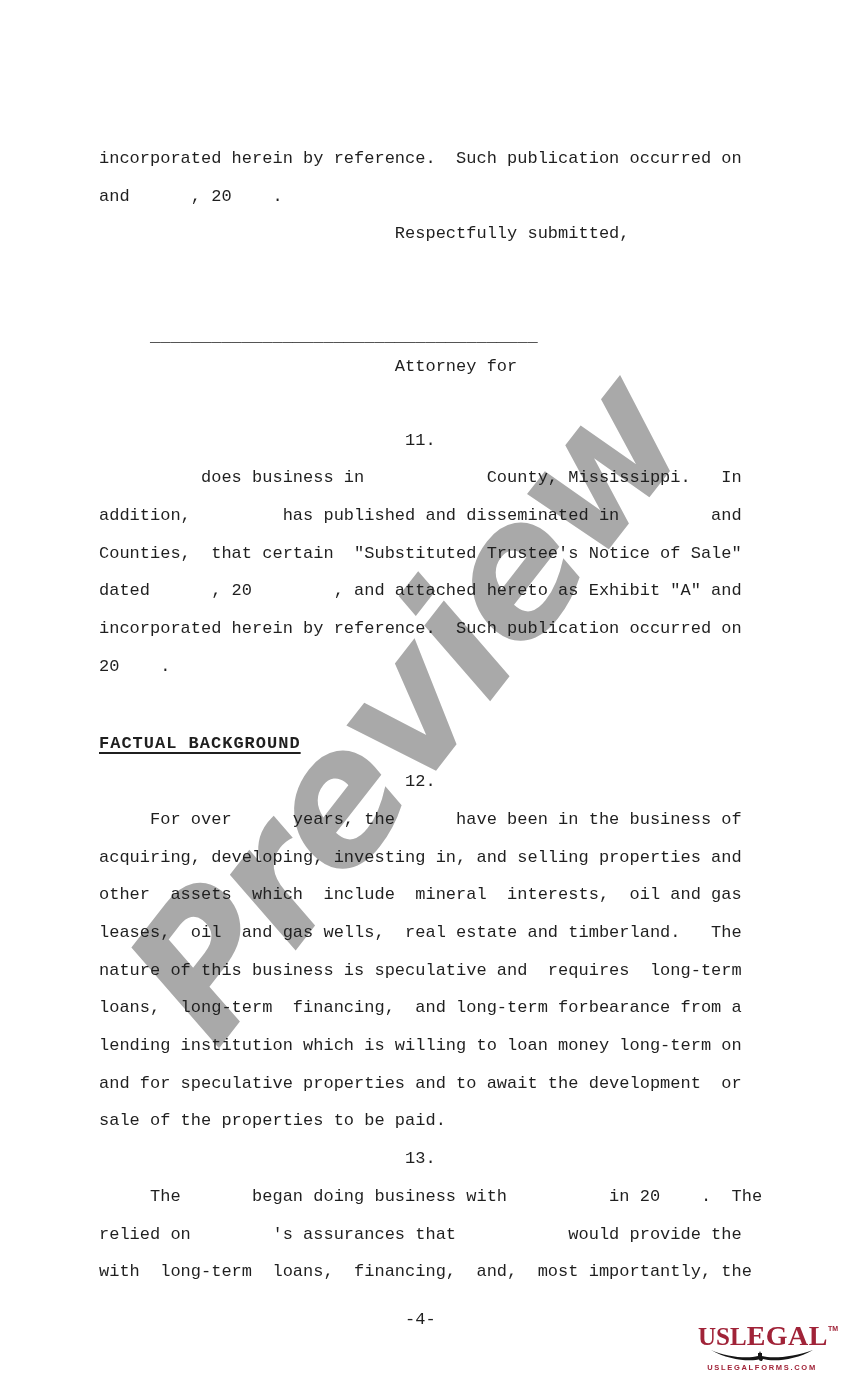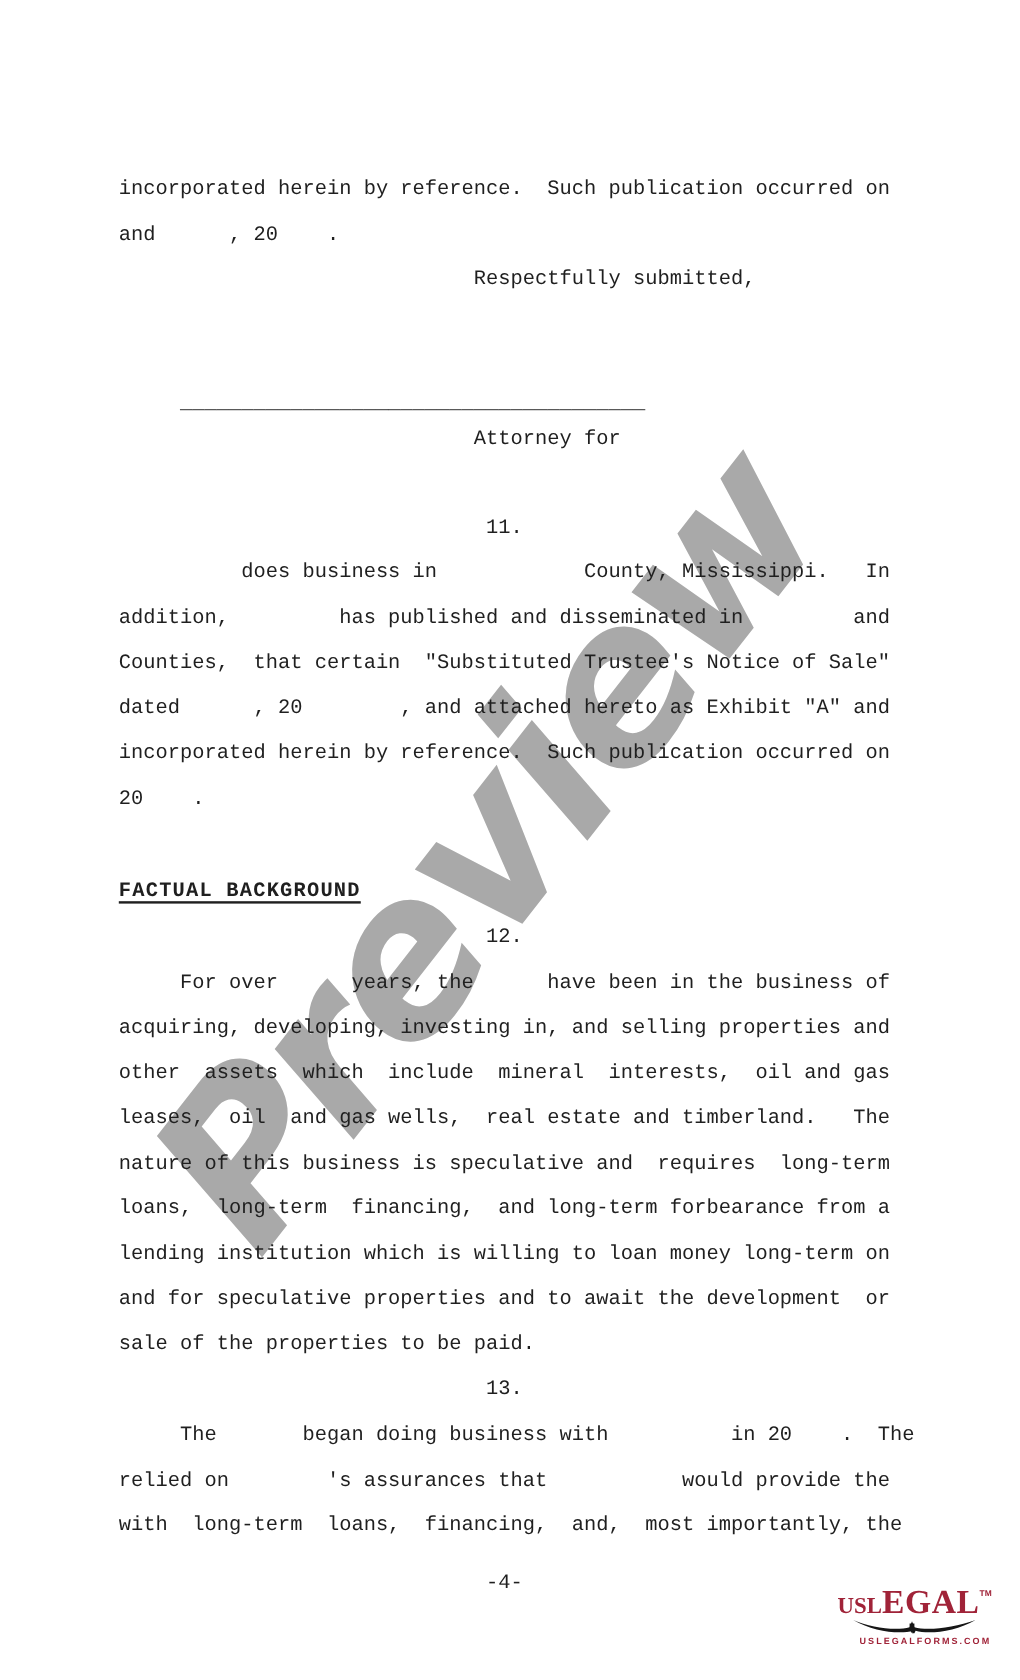--- a/index.html
+++ b/index.html
@@ -34,29 +34,29 @@
   
   .logo {
     position:absolute; left:698px; top:1322px; width:128px; z-index:2;
     text-align:center; line-height:1;
   }
   .brand {
     color:var(--brand-red,#a02338);
     font-family:"Liberation Serif","DejaVu Serif",serif;
     font-weight:700; white-space:nowrap; line-height:1;
   }
-  .brand .b1 { font-size:19px; }
+  .brand .b1 { font-size:25px; }
   .brand .b2 { font-size:28px; letter-spacing:0.5px; }
   .brand .tm { font-size:7px; vertical-align:14px; font-family:"Liberation Sans",sans-serif; }
   .wings { display:block; margin:0 auto; margin-top:-1px; }
   .site {
     color:var(--brand-red,#a02338);
     font-family:"Liberation Sans","DejaVu Sans",sans-serif;
     font-weight:bold; font-size:7.5px; letter-spacing:1.7px;
-    margin-top:2px; white-space:nowrap;text-align:right;
+    margin-top:2px; white-space:nowrap;
   }
 </style>
 </head>
 <body>
 
 <div class="page">
 
   <div class="watermark">Preview</div>
 
   <div class="doc"><div class="line">incorporated herein by reference.  Such publication occurred on</div><div class="line">and      , 20    .</div><div class="line">                             Respectfully submitted,</div><div class="line" style="margin-top: 65px;">     ______________________________________</div><div class="line" style="margin-top: -8px;">                             Attorney for</div><div class="line" style="margin-top: 36px;">                              11.</div><div class="line">          does business in            County, Mississippi.   In</div><div class="line">addition,         has published and disseminated in         and</div><div class="line">Counties,  that certain  "Substituted Trustee's Notice of Sale"</div><div class="line">dated      , 20        , and attached hereto as Exhibit "A" and</div><div class="line">incorporated herein by reference.  Such publication occurred on</div><div class="line">20    .</div><div class="line heading" style="margin-top: 40px;">FACTUAL BACKGROUND</div><div class="line">                              12.</div><div class="line">     For over      years, the      have been in the business of</div><div class="line">acquiring, developing, investing in, and selling properties and</div><div class="line">other  assets  which  include  mineral  interests,  oil and gas</div><div class="line">leases,  oil  and gas wells,  real estate and timberland.   The</div><div class="line">nature of this business is speculative and  requires  long-term</div><div class="line">loans,  long-term  financing,  and long-term forbearance from a</div><div class="line">lending institution which is willing to loan money long-term on</div><div class="line">and for speculative properties and to await the development  or</div><div class="line">sale of the properties to be paid.</div><div class="line">                              13.</div><div class="line">     The       began doing business with          in 20    .  The</div><div class="line">relied on        's assurances that           would provide the</div><div class="line">with  long-term  loans,  financing,  and,  most importantly, the</div><div class="line" style="margin-top: 10px;">                              -4-</div></div>

